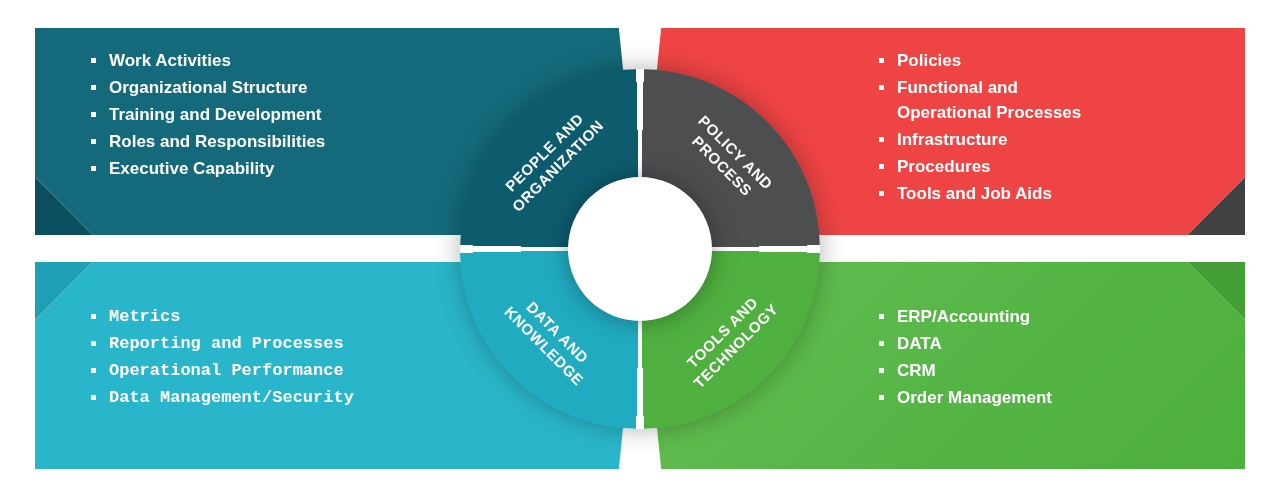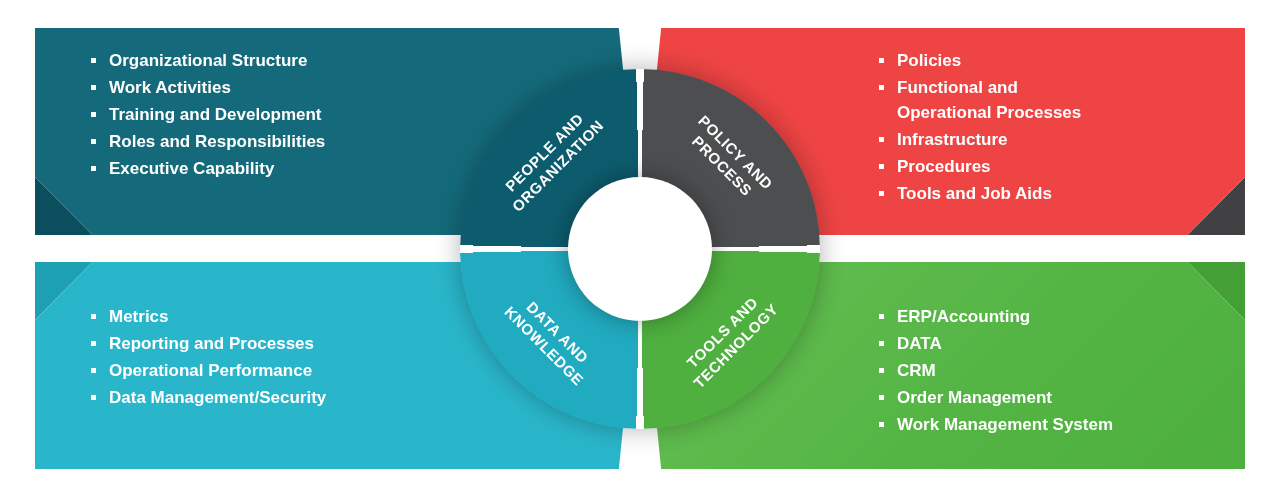--- a/index.html
+++ b/index.html
@@ -31,21 +31,21 @@
     clip-path: polygon(0 0, 96.5% 0, 100% 100%, 9.5% 100%, 0 72%); }
   .fold-tl  { background: #0b4f5e;
     clip-path: polygon(0 72%, 9.5% 100%, 0 100%); }
 
   .panel-tr { background: #ef4444;
     clip-path: polygon(3.5% 0, 100% 0, 100% 72%, 90.5% 100%, 0 100%); }
   .fold-tr  { background: #414042;
     clip-path: polygon(100% 72%, 100% 100%, 90.5% 100%); }
 
   .panel-bl { background: #2ab6ca;
-    clip-path: polygon(0 28%, 9.5% 0, 100% 0, 96.5% 100%, 0 100%); }
+    clip-path: polygon(0 28%, 9.5% 0, 100% 0, 96.5% 100%, 0 100%); font-family: Liberation Mono, monospace; }
   .fold-bl  { background: #1d9fb4;
     clip-path: polygon(0 0, 9.5% 0, 0 28%); }
 
   .panel-br { background: linear-gradient(135deg, #67c053 0%, #54b545 55%, #4daf3e 100%);
     clip-path: polygon(0 0, 90.5% 0, 100% 28%, 100% 100%, 3.5% 100%); }
   .fold-br  { background: #449f36;
     clip-path: polygon(90.5% 0, 100% 0, 100% 28%); }
 
   
   .list {
@@ -128,22 +128,22 @@
   .label-br { left: 729px; top: 339px; transform: translate(-50%,-50%) rotate(-45deg); }
 </style>
 </head>
 <body>
 
 <div class="stage">
 
   <div class="fold fold-tl"></div>
   <div class="panel panel-tl">
     <ul class="list list-tl">
+      <li><span>Work Activities</span></li>
       <li><span>Organizational Structure</span></li>
-      <li><span>Work Activities</span></li>
       <li><span>Training and Development</span></li>
       <li><span>Roles and Responsibilities</span></li>
       <li><span>Executive Capability</span></li>
     </ul>
   </div>
 
   <div class="fold fold-tr"></div>
   <div class="panel panel-tr">
     <ul class="list list-tr">
       <li><span>Policies</span></li>
@@ -164,21 +164,20 @@
     </ul>
   </div>
 
   <div class="fold fold-br"></div>
   <div class="panel panel-br">
     <ul class="list list-br">
       <li><span>ERP/Accounting</span></li>
       <li><span>DATA</span></li>
       <li><span>CRM</span></li>
       <li><span>Order Management</span></li>
-      <li><span>Work Management System</span></li>
     </ul>
   </div>
 
   <div class="ring"></div>
   <div class="ring-hole"></div>
 
   <div class="ring-label label-tl">
     <div>PEOPLE AND</div>
     <div>ORGANIZATION</div>
   </div>

